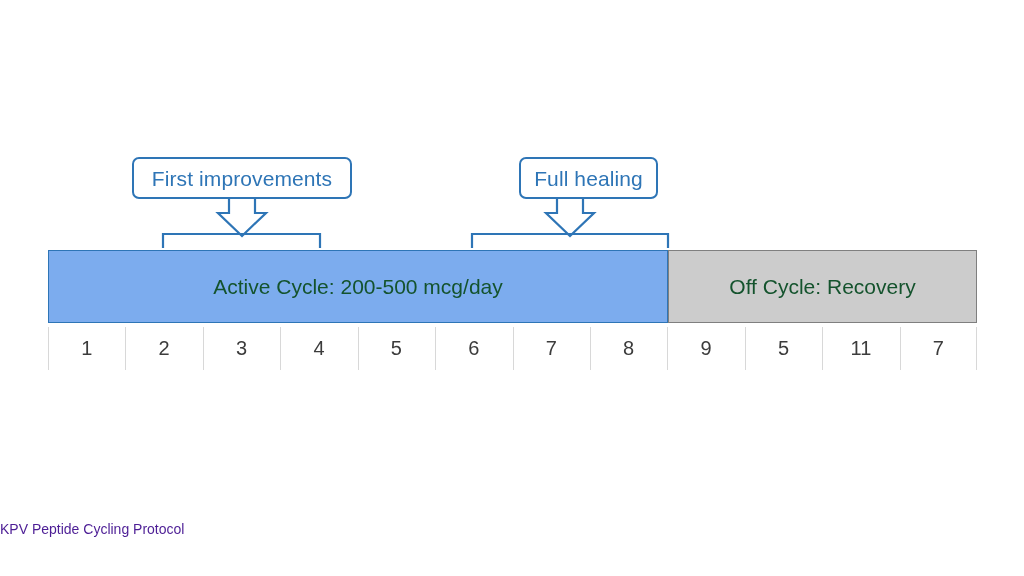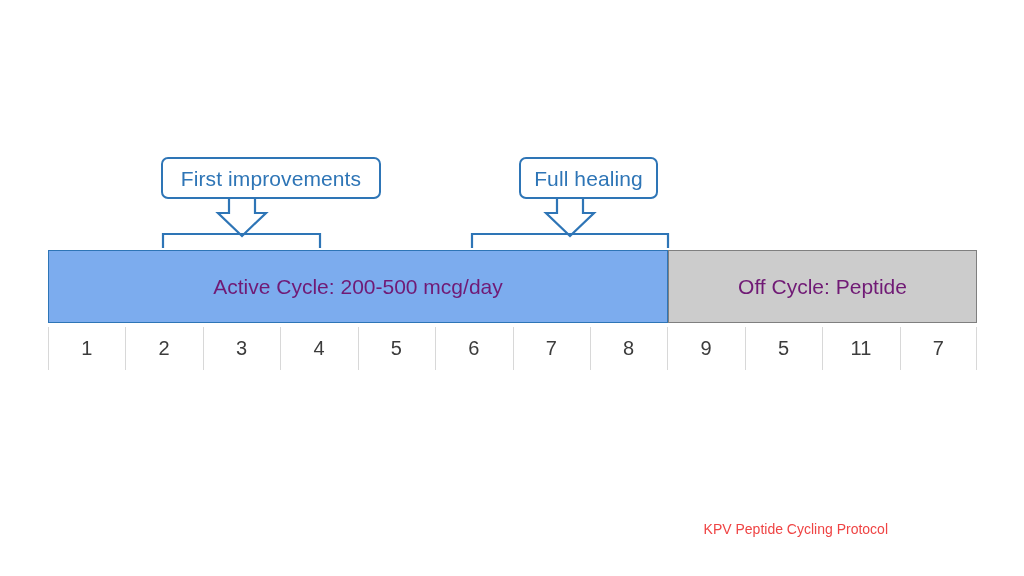--- a/index.html
+++ b/index.html
@@ -38,21 +38,20 @@
     align-items: center;
     justify-content: center;
     white-space: nowrap;
     letter-spacing: 0.1px;
   }
   #callout-first {
     left: 132px;
     top: 157px;
     width: 220px;
     height: 42px;
-    margin-left: 29px;
   }
   #callout-full {
     left: 501px;
     top: 157px;
     width: 139px;
     height: 42px;
     margin-left: 18px;
   }
 
   
@@ -74,21 +73,21 @@
   }
   .phase {
     position: absolute;
     top: 0;
     height: 73px;
     box-sizing: border-box;
     display: flex;
     align-items: center;
     justify-content: center;
     font-size: 21px;
-    color: #701a75;
+    color: #14532d;
     white-space: nowrap;
   }
   .phase-active {
     left: 0;
     width: 620px;
     background: #7CACEE;
     border: 1.5px solid #2E75B6;
   }
   .phase-off {
     left: 620px;
@@ -132,24 +131,24 @@
     bottom: 2px;
     width: 1px;
     background: #d8d8d8;
   }
 
   
   #caption {
     position: absolute;
     left: 0;
     top: 521px;
-    width: 888px;
-    text-align: right;
+    width: 1024px;
+    text-align: left;
     font-size: 14px;
-    color: #ef4444;
+    color: #4c1d95;
   }
 </style>
 </head>
 <body>
 
 <div id="diagram">
 
   <div class="callout" id="callout-first">
     <span>First improvements</span>
   </div>
@@ -167,21 +166,21 @@
     <path d="M 557 199 L 557 213 L 546 213 L 570 236 L 594 213 L 583 213 L 583 199" fill="#ffffff" stroke="#2E75B6" stroke-width="2.2" stroke-linejoin="miter" stroke-linecap="butt"></path>
 
     <path d="M 472 248 L 472 234 L 668 234 L 668 248" fill="none" stroke="#2E75B6" stroke-width="2.2" stroke-linejoin="miter" stroke-linecap="butt"></path>
   </svg>
 
   <div id="bars">
     <div class="phase phase-active">
       <span>Active Cycle: 200-500 mcg/day</span>
     </div>
     <div class="phase phase-off">
-      <span>Off Cycle: Peptide</span>
+      <span>Off Cycle: Recovery</span>
     </div>
   </div>
 
   <div id="months">
     <div class="month-cell">
         <span>1</span>
       </div>
     <div class="month-cell">
         <span>2</span>
       </div>

